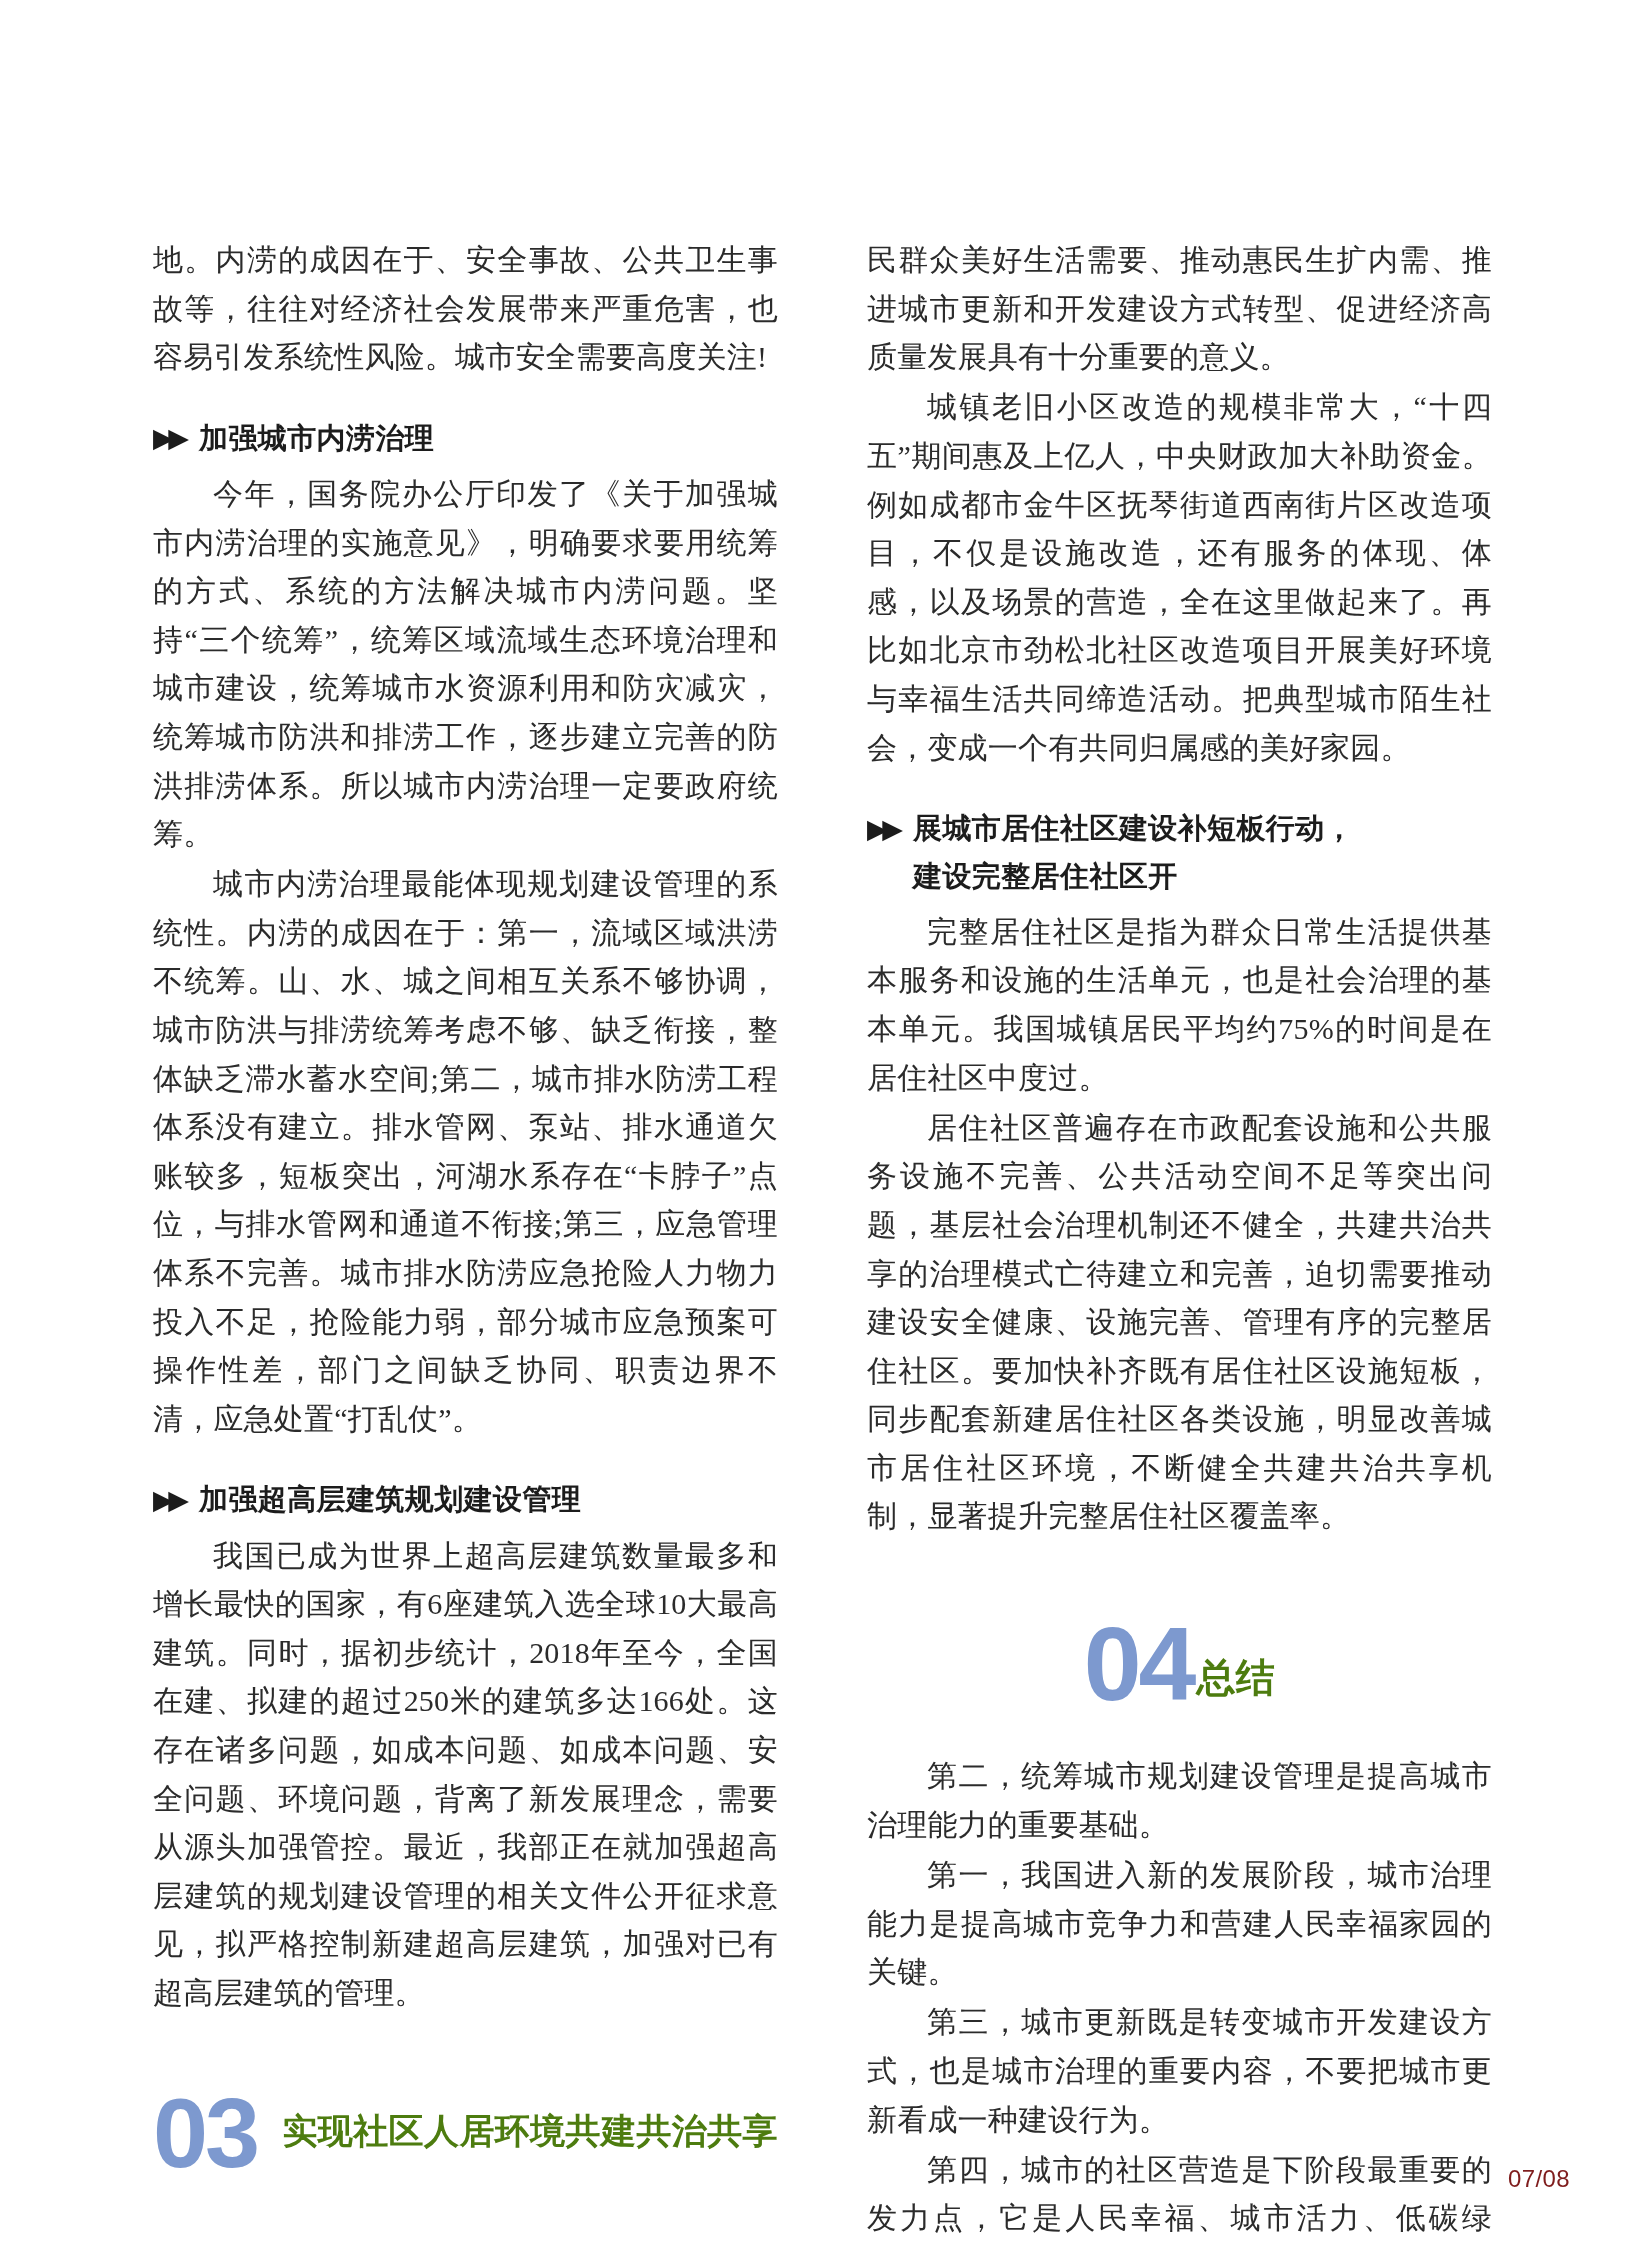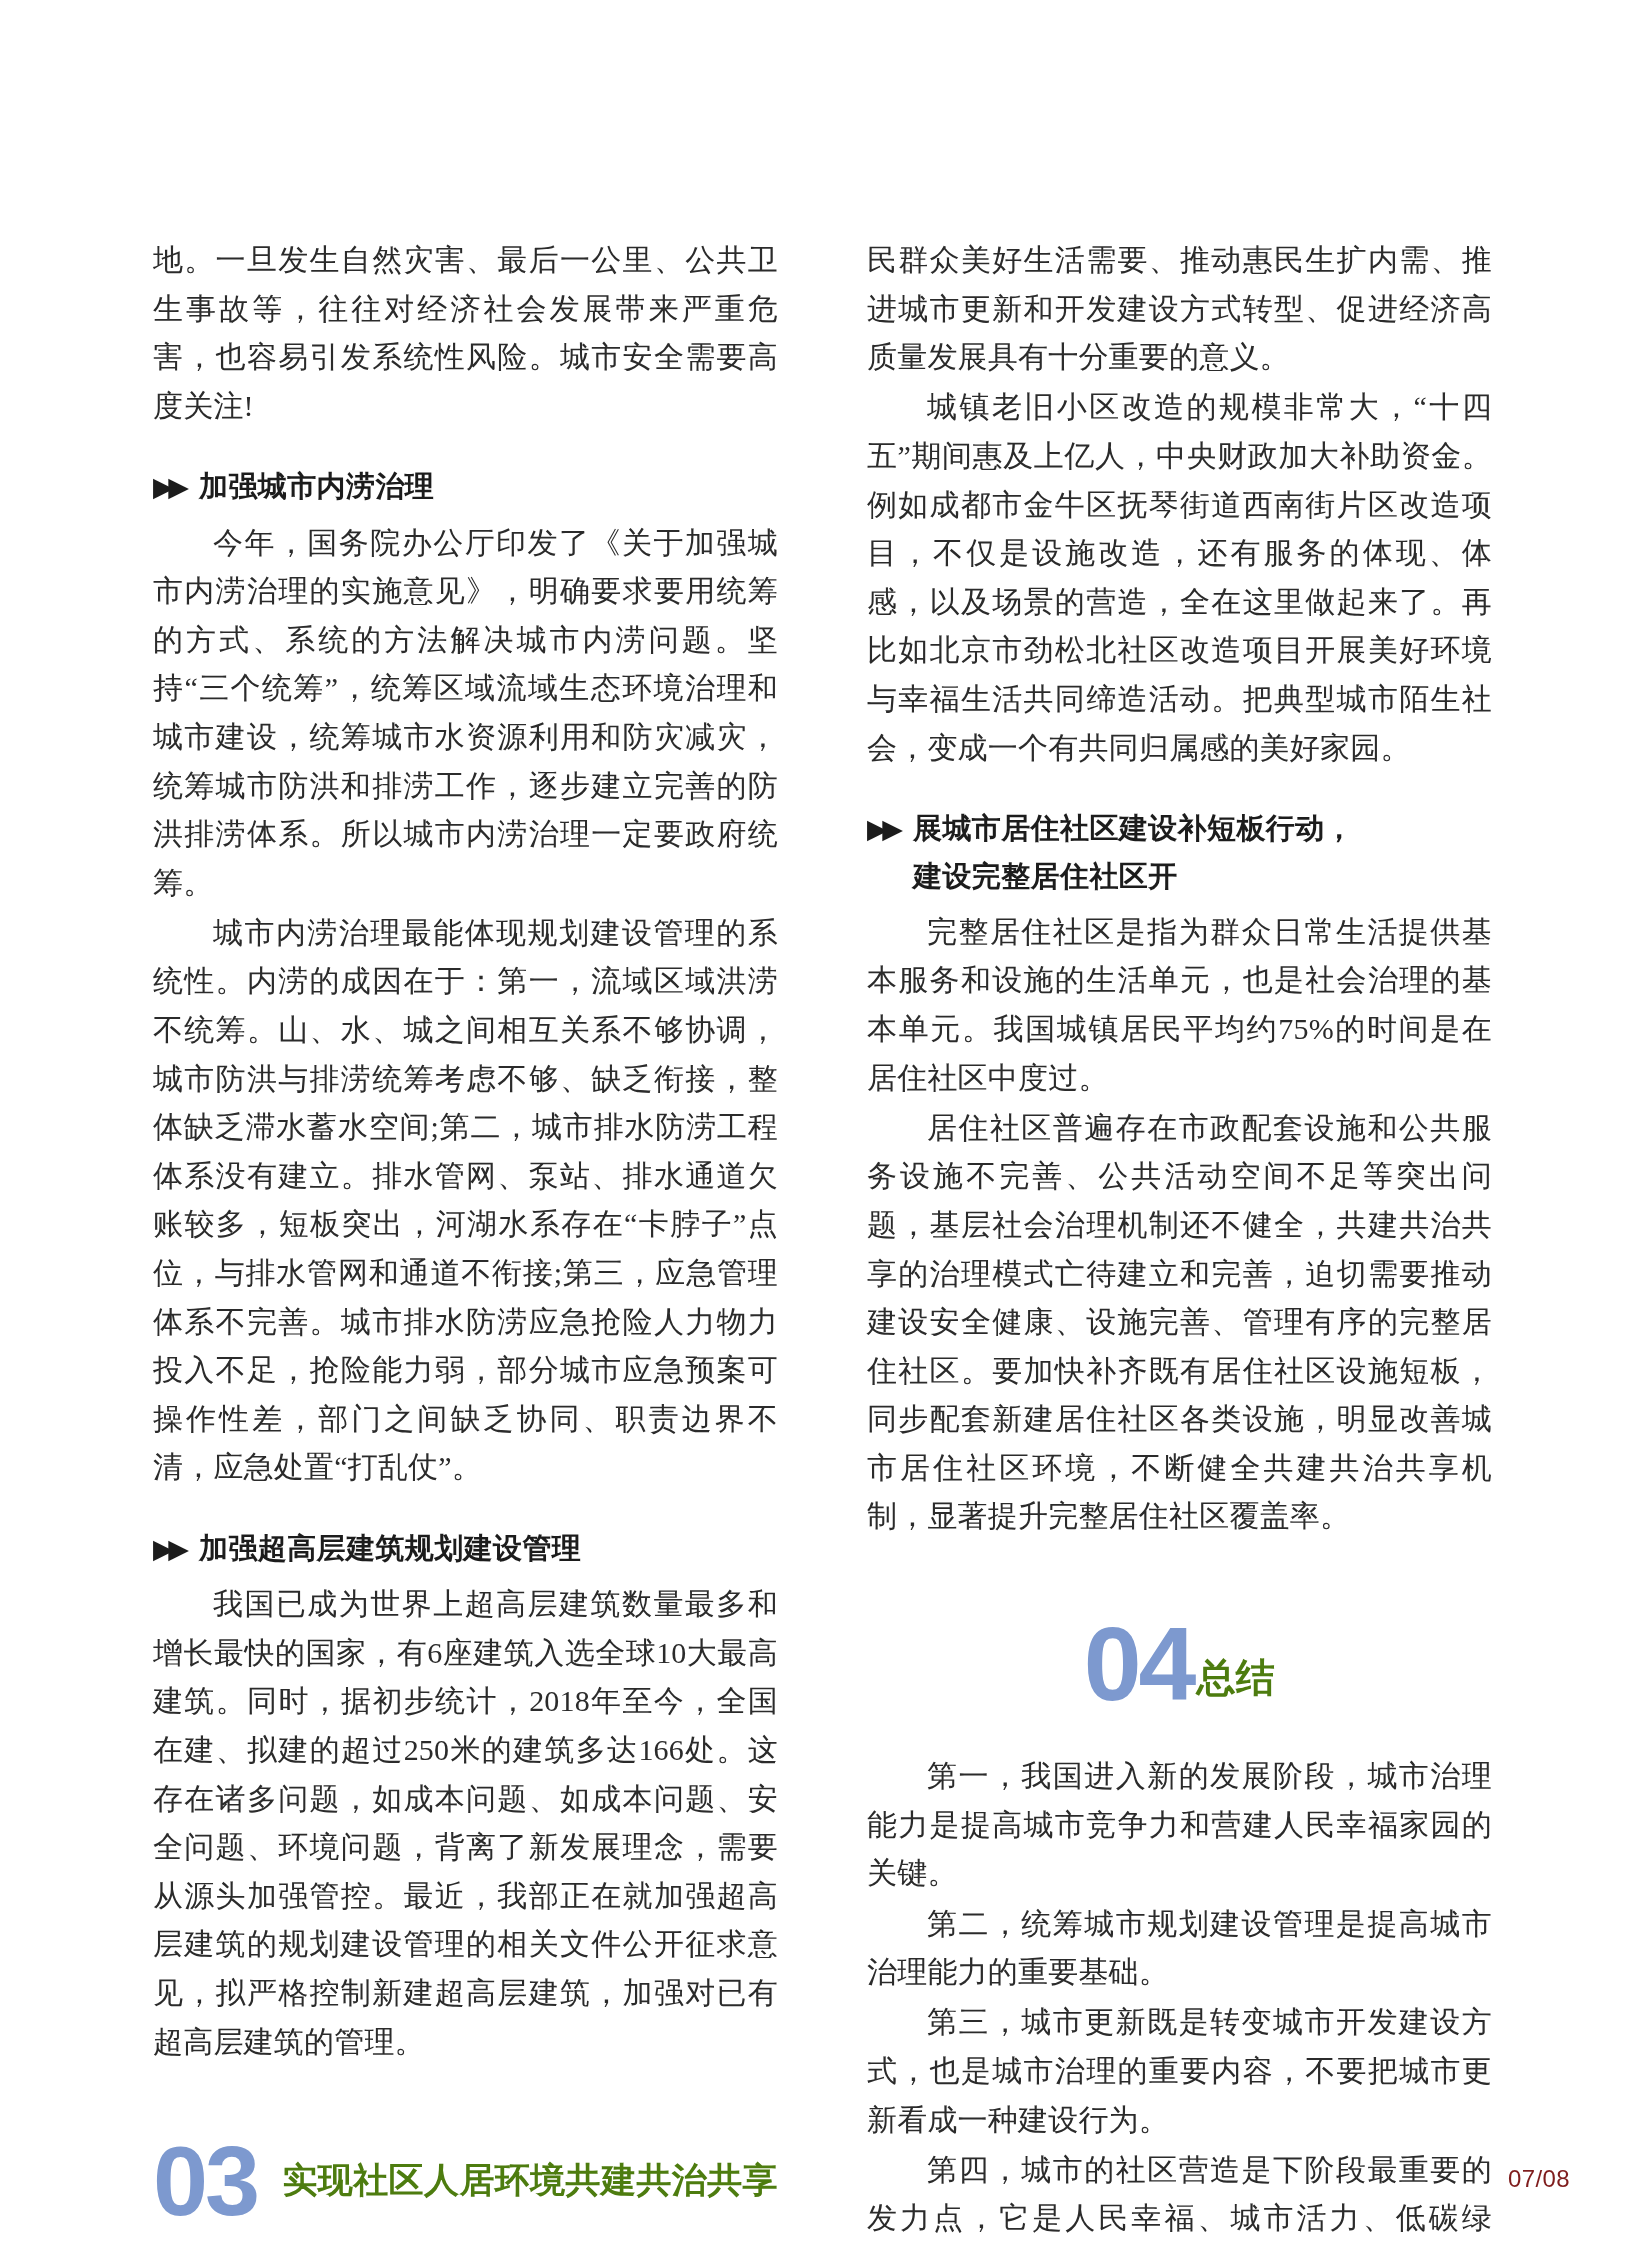--- a/index.html
+++ b/index.html
@@ -129,21 +129,21 @@
 </style>
 </head>
 <body>
 
 <div class="page">
 
   <div class="columns">
 
     <div class="col">
 
-      <p class="para">地。一旦发生自然灾害、最后一公里、公共卫生事故等，往往对经济社会发展带来严重危害，也容易引发系统性风险。城市安全需要高度关注!</p>
+      <p class="para">地。内涝的成因在于、安全事故、公共卫生事故等，往往对经济社会发展带来严重危害，也容易引发系统性风险。城市安全需要高度关注!</p>
 
       <div class="subhead">
         <span class="arrows">▶▶</span>
         <span>加强城市内涝治理</span>
       </div>
 
       <p class="para indent">今年，国务院办公厅印发了《关于加强城市内涝治理的实施意见》，明确要求要用统筹的方式、系统的方法解决城市内涝问题。坚持“三个统筹”，统筹区域流域生态环境治理和城市建设，统筹城市水资源利用和防灾减灾，统筹城市防洪和排涝工作，逐步建立完善的防洪排涝体系。所以城市内涝治理一定要政府统筹。</p>
 
       <p class="para indent">城市内涝治理最能体现规划建设管理的系统性。内涝的成因在于：第一，流域区域洪涝不统筹。山、水、城之间相互关系不够协调，城市防洪与排涝统筹考虑不够、缺乏衔接，整体缺乏滞水蓄水空间;第二，城市排水防涝工程体系没有建立。排水管网、泵站、排水通道欠账较多，短板突出，河湖水系存在“卡脖子”点位，与排水管网和通道不衔接;第三，应急管理体系不完善。城市排水防涝应急抢险人力物力投入不足，抢险能力弱，部分城市应急预案可操作性差，部门之间缺乏协同、职责边界不清，应急处置“打乱仗”。</p>
 
@@ -177,22 +177,22 @@
 
       <p class="para indent">完整居住社区是指为群众日常生活提供基本服务和设施的生活单元，也是社会治理的基本单元。我国城镇居民平均约75%的时间是在居住社区中度过。</p>
 
       <p class="para indent">居住社区普遍存在市政配套设施和公共服务设施不完善、公共活动空间不足等突出问题，基层社会治理机制还不健全，共建共治共享的治理模式亡待建立和完善，迫切需要推动建设安全健康、设施完善、管理有序的完整居住社区。要加快补齐既有居住社区设施短板，同步配套新建居住社区各类设施，明显改善城市居住社区环境，不断健全共建共治共享机制，显著提升完整居住社区覆盖率。</p>
 
       <div class="section-head center">
         <div class="num">04</div>
         <div class="htext">总结</div>
       </div>
 
+      <p class="para indent">第二，统筹城市规划建设管理是提高城市治理能力的重要基础。</p>
       <p class="para indent">第一，我国进入新的发展阶段，城市治理能力是提高城市竞争力和营建人民幸福家园的关键。</p>
-      <p class="para indent">第二，统筹城市规划建设管理是提高城市治理能力的重要基础。</p>
       <p class="para indent">第三，城市更新既是转变城市开发建设方式，也是城市治理的重要内容，不要把城市更新看成一种建设行为。</p>
       <p class="para indent">第四，城市的社区营造是下阶段最重要的发力点，它是人民幸福、城市活力、低碳绿色、共同富裕、基层治理，是一个非常好的舞台。</p>
 
     </div>
 
   </div>
 
   <div class="folio">07/08</div>
 
 </div>

